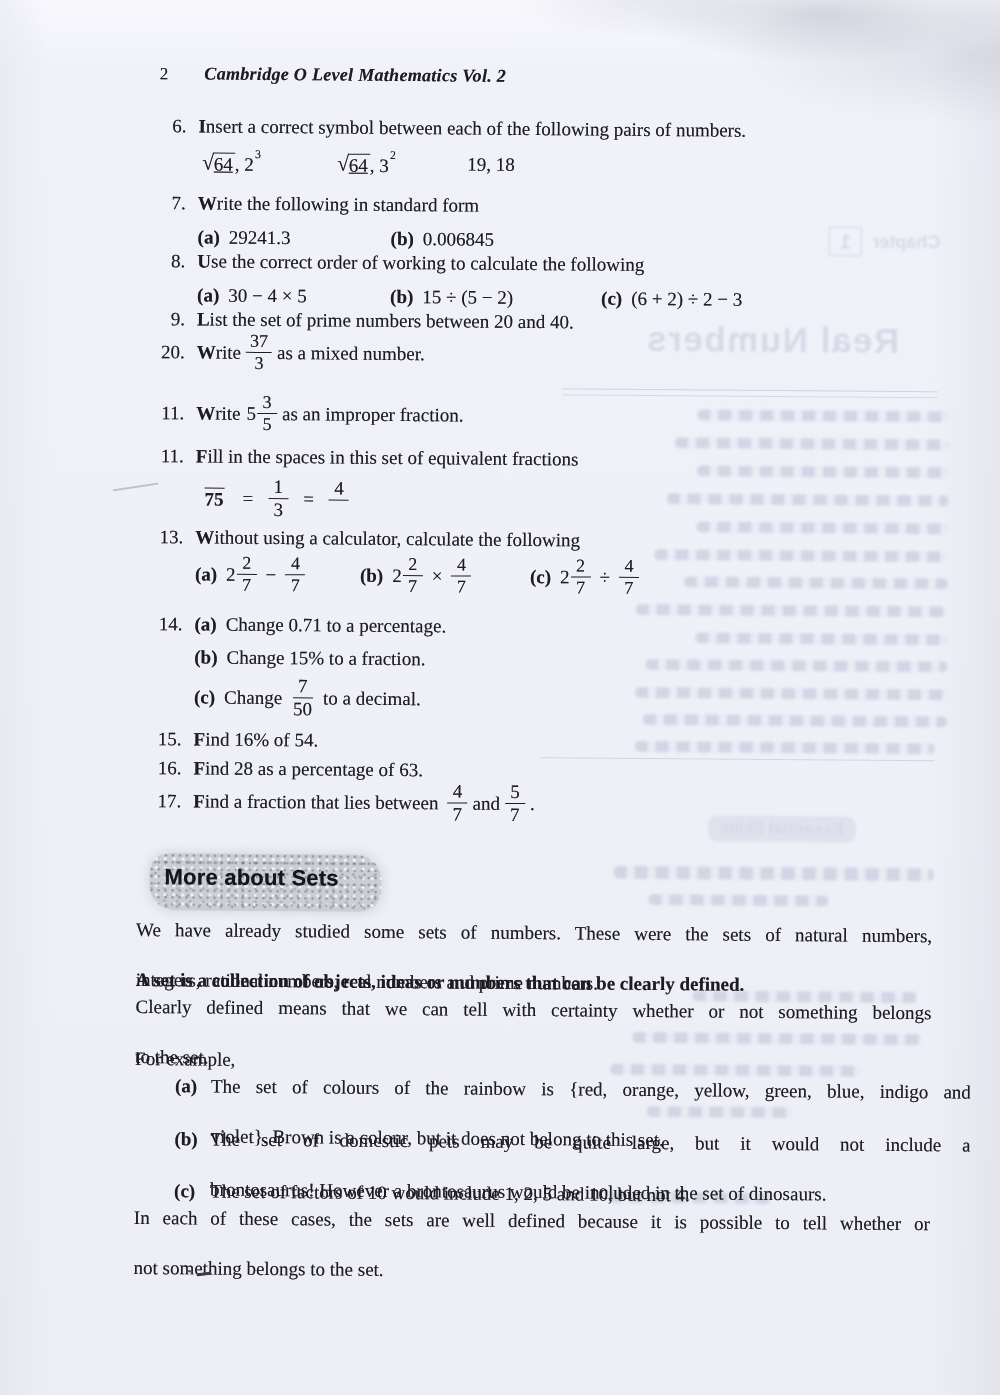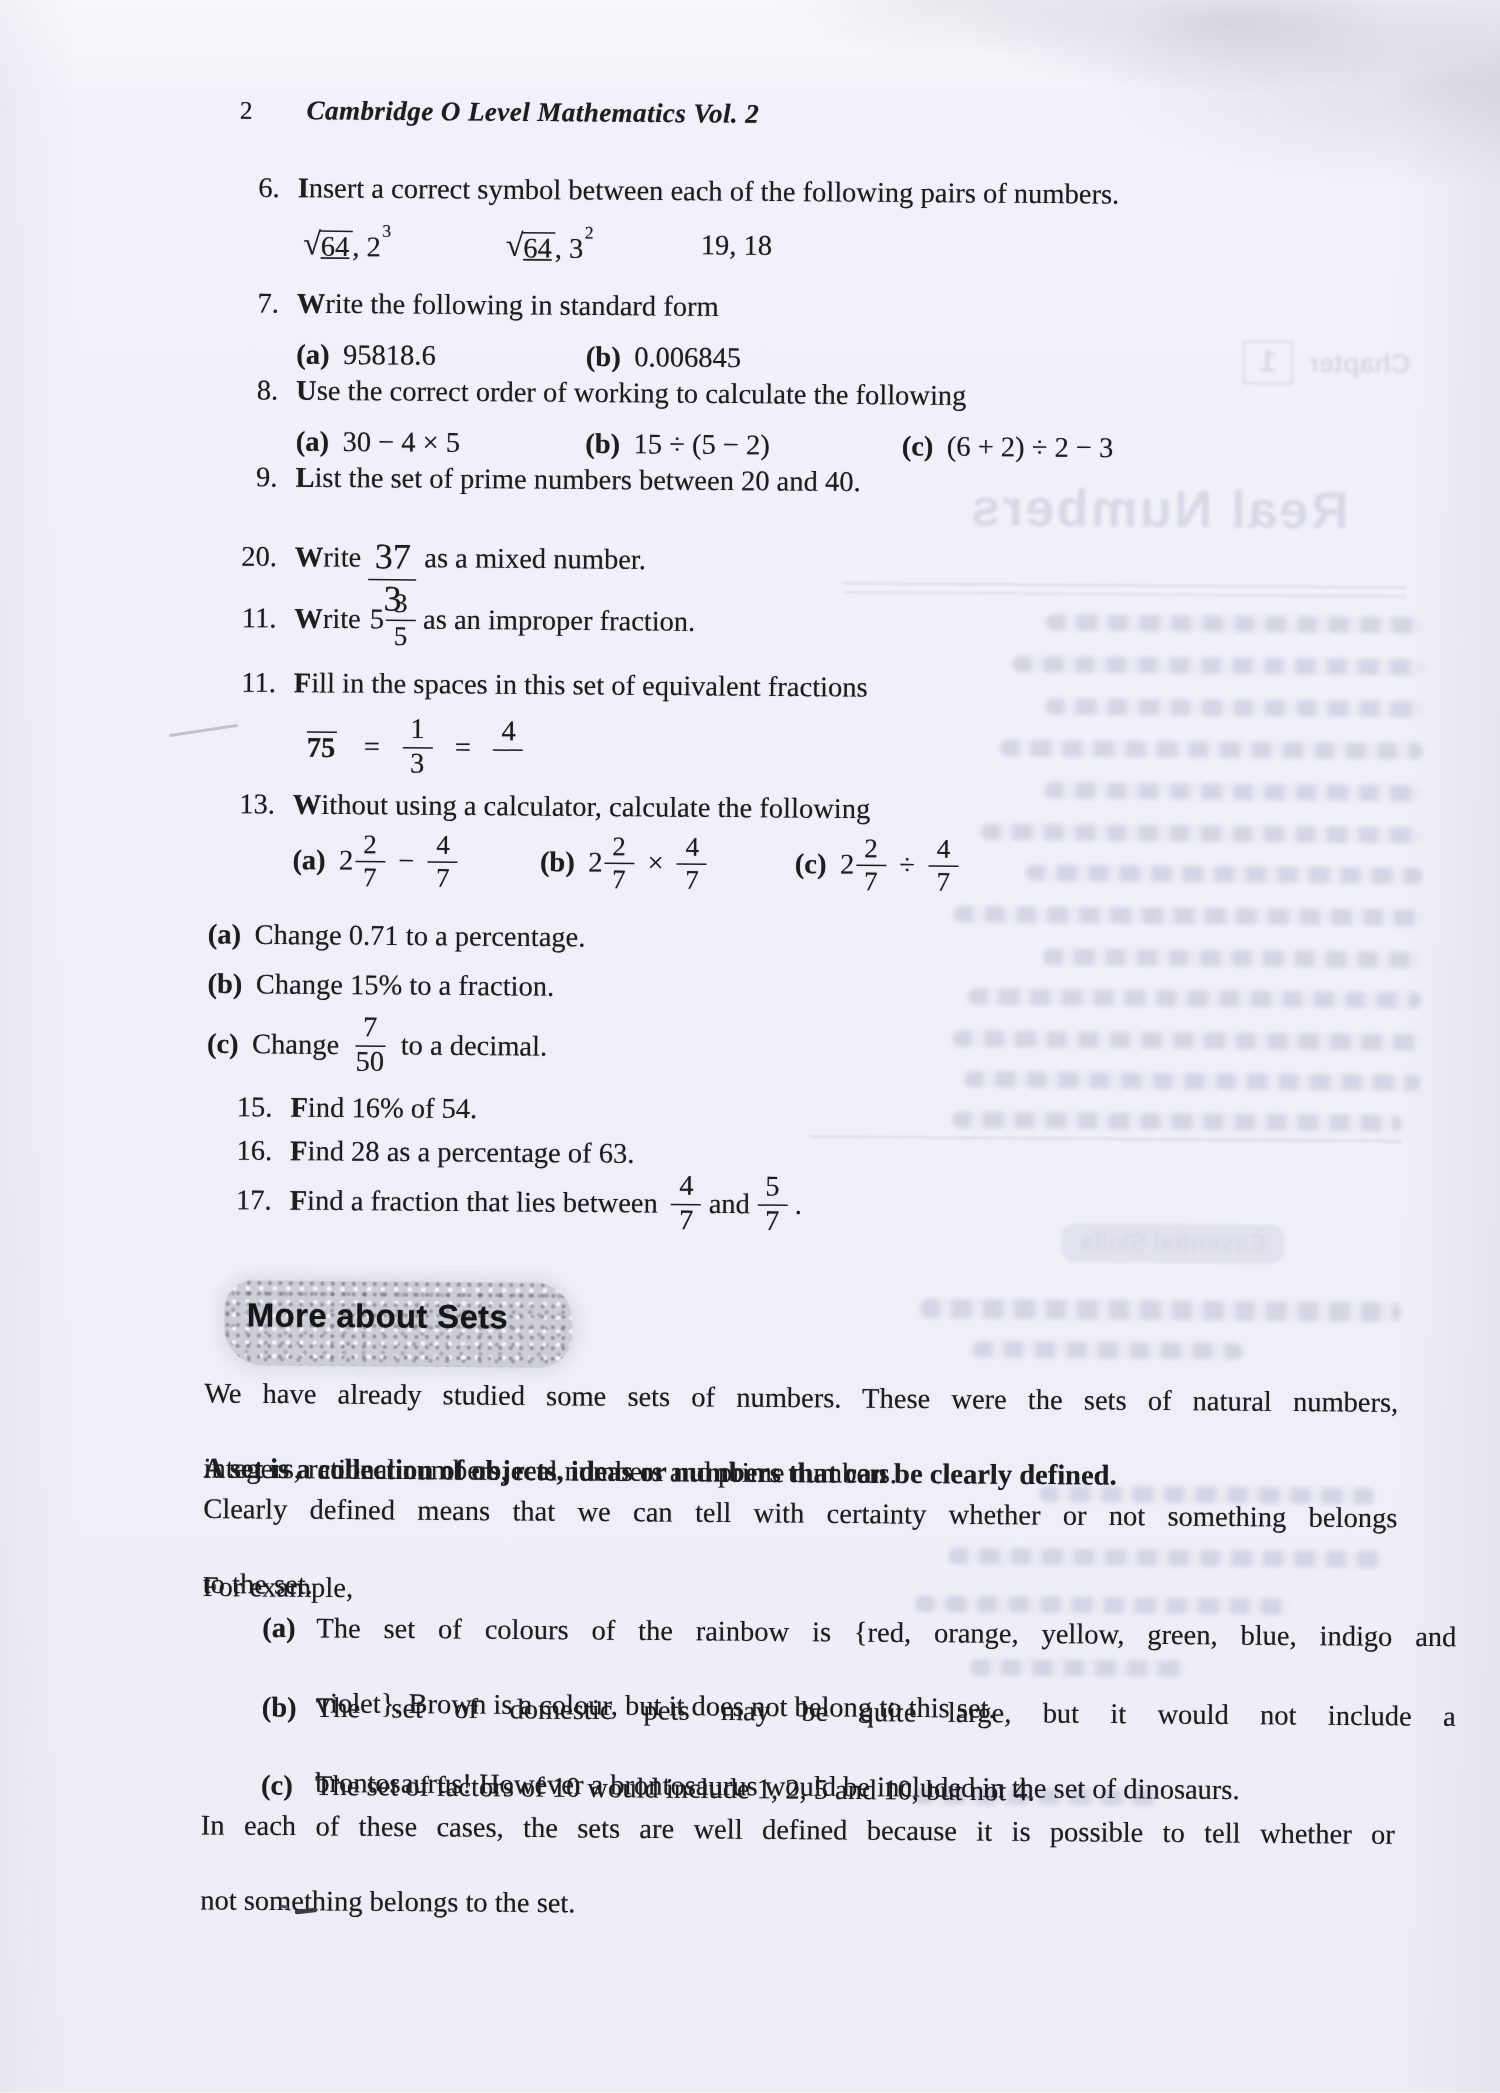--- a/index.html
+++ b/index.html
@@ -157,21 +157,21 @@
     </span>
   </div>
 
   <div class="blk ex" style="top:190px;">
     <span class="num">7.</span>
     <span class="body">
       <span class="ex-text">Write the following in standard form</span>
       <span class="subrow">
         <span class="colA">
               <span class="lbl">(a)</span>
-              <span>95818.6</span>
+              <span>29241.3</span>
             </span>
         <span class="colB">
               <span class="lbl">(b)</span>
               <span>0.006845</span>
             </span>
       </span>
     </span>
   </div>
 
   <div class="blk ex" style="top:248px;">
@@ -197,21 +197,21 @@
 
   <div class="blk ex" style="top:306px;">
     <span class="num">9.</span>
     <span class="body"><span class="ex-text">List the set of prime numbers between 20 and 40.</span></span>
   </div>
 
   <div class="blk ex" style="top:331px;">
     <span class="num" style="align-self:center;">20.</span>
     <span class="body vrow">
       <span class="ex-text">Write</span>
-      <span class="frac" style="font-size:24px;margin-top:28px;">
+      <span class="frac" style="font-size:18px;">
             <span class="fn">37</span>
             <span class="fd">3</span>
           </span>
       <span>as a mixed number.</span>
     </span>
   </div>
 
   <div class="blk ex" style="top:392px;">
     <span class="num" style="align-self:center;">11.</span>
     <span class="body vrow">
@@ -290,20 +290,21 @@
           <span class="frac">
                 <span class="fn">4</span>
                 <span class="fd">7</span>
               </span>
         </span>
       </span>
     </span>
   </div>
 
   <div class="blk ex" style="top:611px;">
+    <span class="num">14.</span>
     <span class="body">
       <span style="display:flex;">
             <span class="lbl">(a)</span>
             <span>Change 0.71 to a percentage.</span>
           </span>
       <span style="display:flex;margin-top:8px;">
             <span class="lbl">(b)</span>
             <span>Change 15% to a fraction.</span>
           </span>
       <span class="vrow" style="margin-top:6px;">

